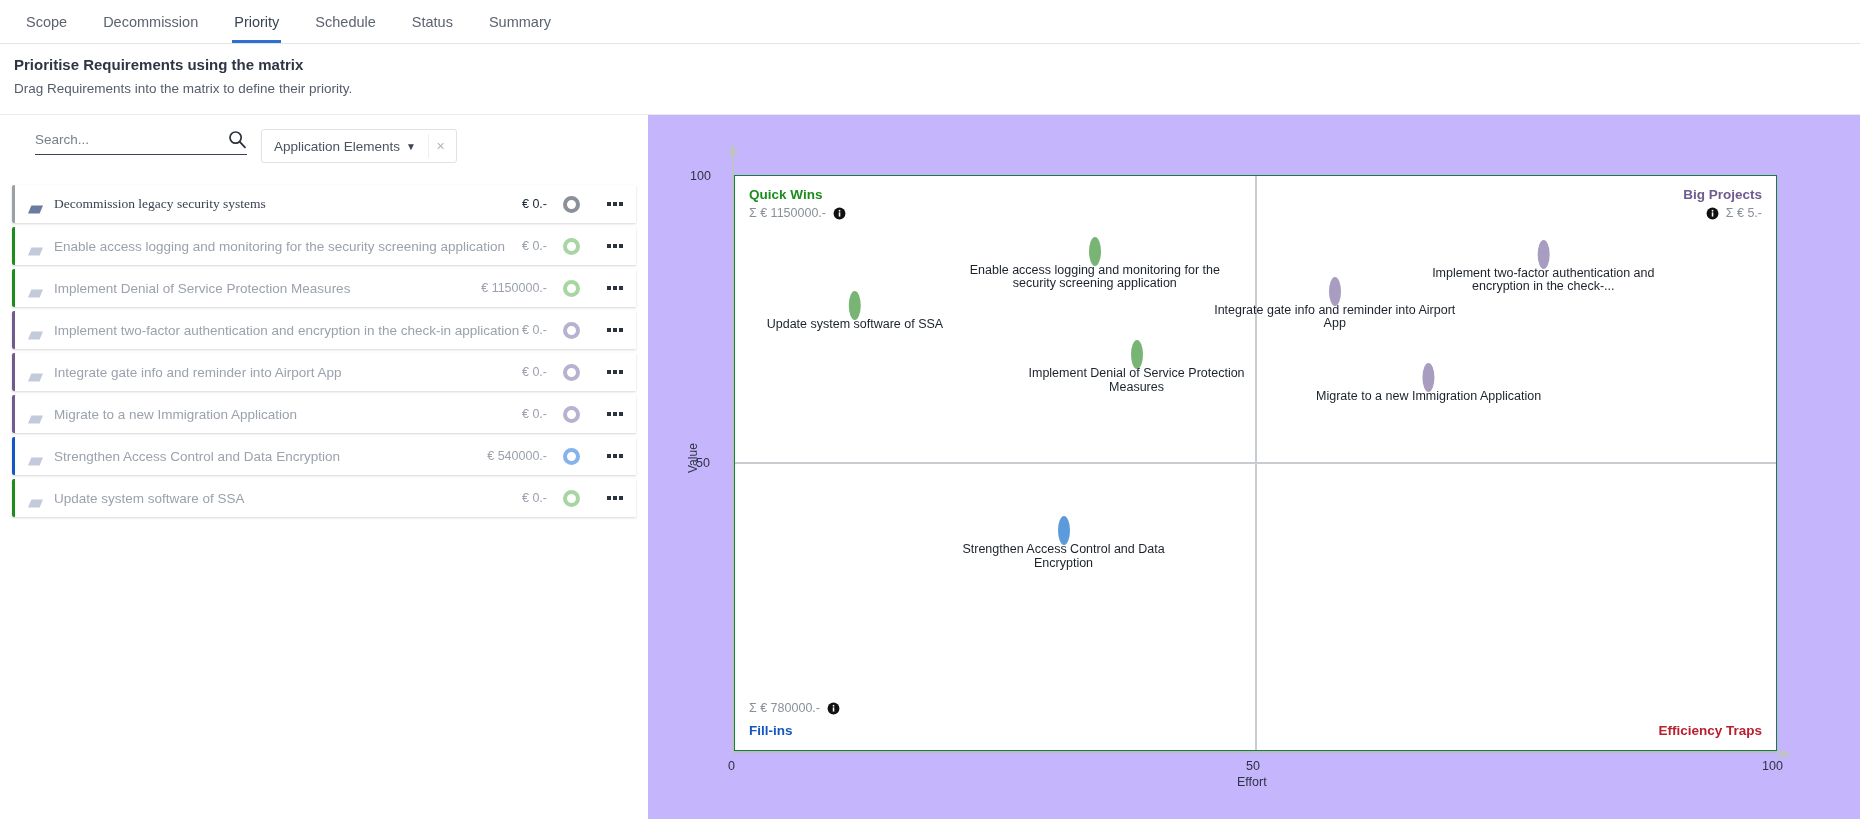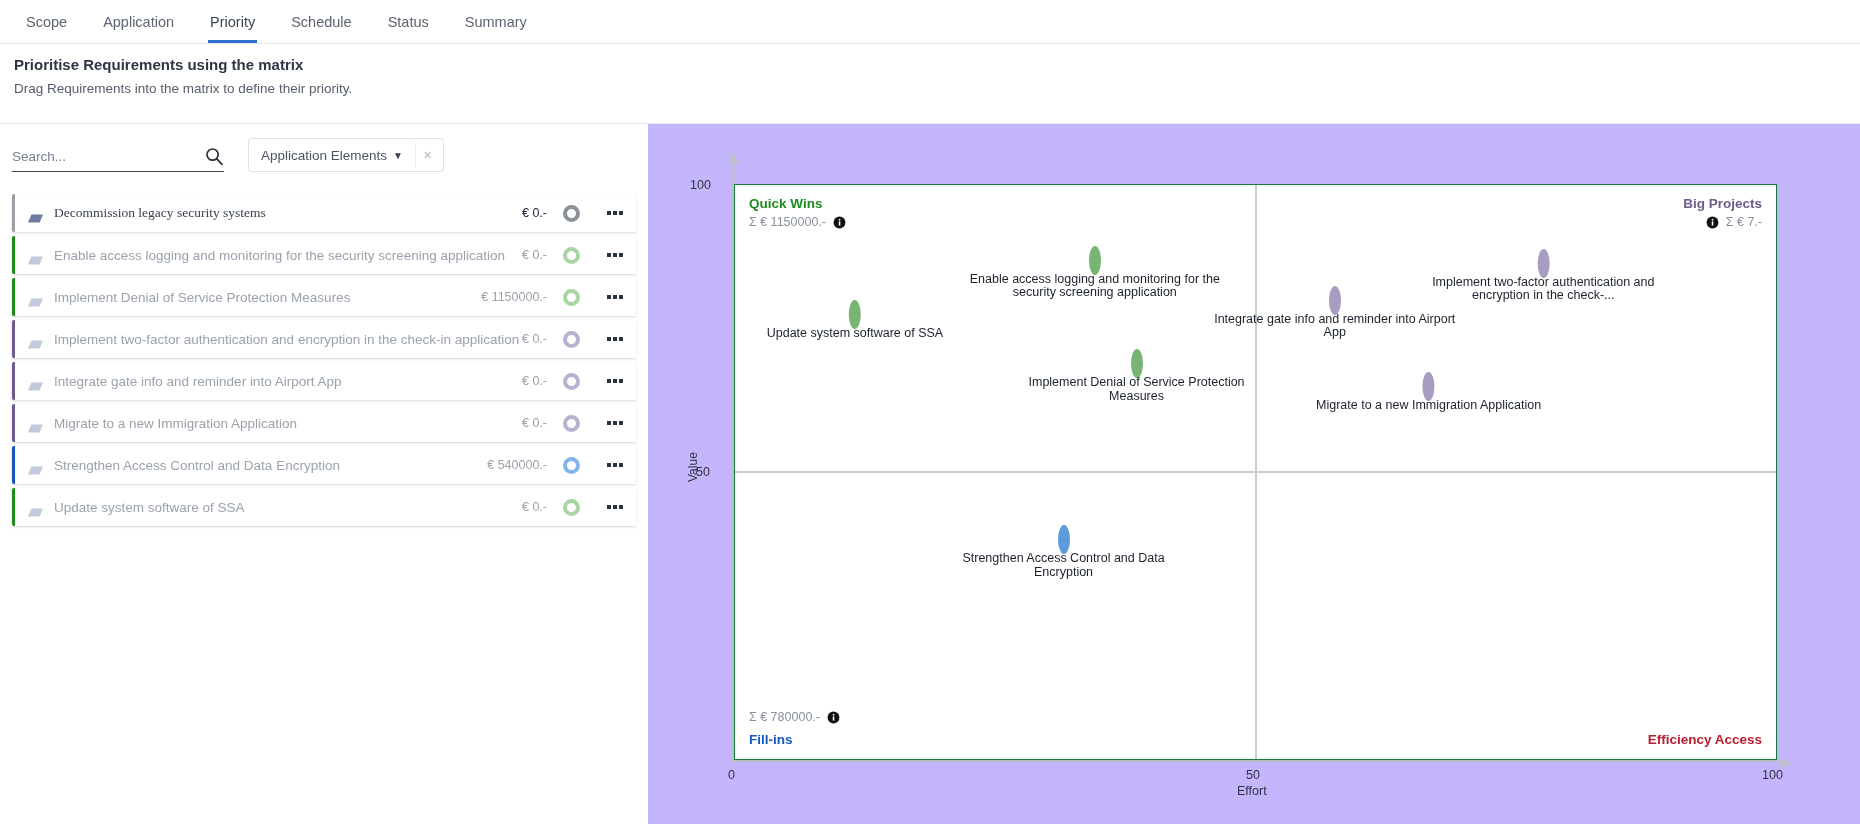--- a/index.html
+++ b/index.html
@@ -32,21 +32,21 @@
   .tab.active { color: #3b4453; }
   .tab.active::after {
     content: "";
     position: absolute;
     left: 16px; right: 16px; bottom: 0;
     height: 3px; background: #2f6fd0;
   }
 
   
   #heading {
-    padding: 12px 14px 27px 14px;
+    padding: 12px 14px 18px 14px;
     border-bottom: 1px solid #e8eaed;
   }
   #page-title {
     font-size: 15px; font-weight: bold; color: #2e3543;
     margin: 0 0 8px 0;
   }
   #page-sub {
     font-size: 13.5px; color: #555d6b; margin: 0;
   }
 
@@ -62,23 +62,24 @@
     position: relative;
   }
   #rightpane {
     flex: 1 1 auto;
     background: #c4b5fd;
     position: relative;
   }
 
   
   #searchrow {
-    display: flex; align-items: flex-end;
+    display: flex; align-items: flex-start;
     padding: 14px 0 0 12px;
-    gap: 24px;
+    gap: 14px;
+    margin-left: 23px;
   }
   #searchbox {
     width: 212px;
     border-bottom: 1px solid #3b4453;
     display: flex; align-items: center;
     padding-bottom: 5px;
   }
   #search-input {
     border: 0; outline: 0;
     font-size: 13.5px; color: #6b7380;
@@ -263,21 +264,21 @@
   }
 </style>
 </head>
 <body>
 
 <div id="tabbar">
   <div class="tab">
       <span>Scope</span>
     </div>
   <div class="tab">
-      <span>Application</span>
+      <span>Decommission</span>
     </div>
   <div class="tab active">
       <span>Priority</span>
     </div>
   <div class="tab">
       <span>Schedule</span>
     </div>
   <div class="tab">
       <span>Status</span>
     </div>
@@ -465,36 +466,36 @@
 
         <div class="quad-label" style="right:14px; top:11px; color:#6f5b8e;">Big Projects</div>
         <div class="quad-sum" style="right:14px; top:30px;">
           <span class="info-icon">
             <svg viewBox="0 0 16 16" width="13" height="13">
                 <circle cx="8" cy="8" r="7.3" fill="#111"></circle>
                 <rect x="7.1" y="6.6" width="1.9" height="5.2" fill="#fff"></rect>
                 <rect x="7.1" y="3.6" width="1.9" height="2" fill="#fff"></rect>
               </svg>
           </span>
-          <span>Σ € 7.-</span>
+          <span>Σ € 5.-</span>
         </div>
 
         <div class="quad-sum" style="left:14px; bottom:35px;">
           <span>Σ € 780000.-</span>
           <span class="info-icon">
             <svg viewBox="0 0 16 16" width="13" height="13">
                 <circle cx="8" cy="8" r="7.3" fill="#111"></circle>
                 <rect x="7.1" y="6.6" width="1.9" height="5.2" fill="#fff"></rect>
                 <rect x="7.1" y="3.6" width="1.9" height="2" fill="#fff"></rect>
               </svg>
           </span>
         </div>
         <div class="quad-label" style="left:14px; bottom:12px; color:#1457c4;">Fill-ins</div>
 
-        <div class="quad-label" style="right:14px; bottom:12px; color:#b82030;">Efficiency Access</div>
+        <div class="quad-label" style="right:14px; bottom:12px; color:#b82030;">Efficiency Traps</div>
 
         <div id="bubbles">
             <div class="bubble-item" style="left: 119.945px; top: 121.36px; max-width: 260px; white-space: normal;"><span class="bubble" style="border-color:#78b473"></span><div class="bubble-label">Update system software of SSA</div></div>
             <div class="bubble-item" style="left: 359.835px; top: 66.64px; max-width: 260px; white-space: normal;"><span class="bubble" style="border-color:#78b473"></span><div class="bubble-label">Enable access logging and monitoring for the security screening application</div></div>
             <div class="bubble-item" style="left: 401.555px; top: 170.32px; max-width: 260px; white-space: normal;"><span class="bubble" style="border-color:#78b473"></span><div class="bubble-label">Implement Denial of Service Protection Measures</div></div>
             <div class="bubble-item" style="left: 599.725px; top: 106.96px; max-width: 260px; white-space: normal;"><span class="bubble" style="border-color:#a89cc0"></span><div class="bubble-label">Integrate gate info and reminder into Airport App</div></div>
             <div class="bubble-item" style="left: 808.325px; top: 69.52px; max-width: 260px; white-space: normal;"><span class="bubble" style="border-color:#a89cc0"></span><div class="bubble-label">Implement two-factor authentication and encryption in the check-...</div></div>
             <div class="bubble-item" style="left: 693.595px; top: 193.36px; max-width: 260px; white-space: normal;"><span class="bubble" style="border-color:#a89cc0"></span><div class="bubble-label">Migrate to a new Immigration Application</div></div>
             <div class="bubble-item" style="left: 328.545px; top: 346px; max-width: 260px; white-space: normal;"><span class="bubble" style="border-color:#5b9bdc"></span><div class="bubble-label">Strengthen Access Control and Data Encryption</div></div>
           </div>

